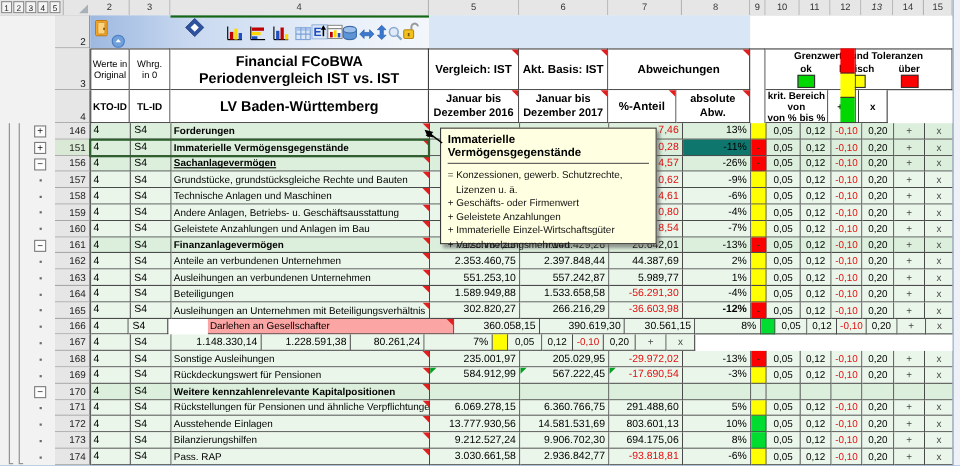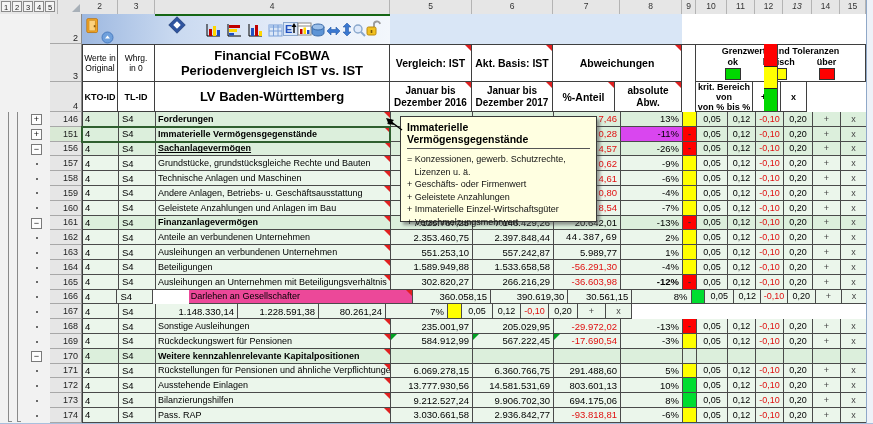--- a/index.html
+++ b/index.html
@@ -400,21 +400,21 @@
         <div class="dc " style="width: 37px; background: rgb(220, 239, 220); padding-left: 3px;">S4</div>
         <div class="dc namec" style="width: 235px; background: rgb(220, 239, 220);">
           <span>Immaterielle Vermögensgegenstände</span>
           <span class="tri-red"></span>
         </div>
         <div class="dc num" style="width: 82px; background: rgb(220, 239, 220);"></div>
         <div class="dc num" style="width: 81px; background: rgb(220, 239, 220);"></div>
         <div class="dc num" style="width: 67px; background: rgb(220, 239, 220);">
           <span class="neg">0,28</span>
         </div>
-        <div class="dc num" style="width: 62px; background: #d946ef;">-11%</div>
+        <div class="dc num" style="width: 62px; background: #0f766e;">-11%</div>
         <div class="dc ctr" style="width: 14px; background: rgb(255, 0, 0);">
           <span class="lightminus">-</span>
         </div>
         <div class="dc ctr" style="width: 31px; background: rgb(220, 239, 220); font-size: 9px;">0,05</div>
         <div class="dc ctr" style="width: 28px; background: rgb(220, 239, 220); font-size: 9px;">0,12</div>
         <div class="dc ctr" style="width: 28px; background: rgb(220, 239, 220); font-size: 9px; color: rgb(224, 16, 16);">-0,10</div>
         <div class="dc ctr" style="width: 29px; background: rgb(220, 239, 220); font-size: 9px;">0,20</div>
         <div class="dc ctr" style="width: 28px; background: rgb(220, 239, 220); font-size: 9px; color: rgb(68, 68, 68);">+</div>
         <div class="dc ctr" style="width: 26px; background: rgb(220, 239, 220); font-size: 9px; color: rgb(68, 68, 68);">x</div>
       </div>
@@ -551,21 +551,21 @@
       </div>
       <div class="drow" style="height: 14.8095px;">
         <div class="dc " style="width: 36px; background: rgb(235, 246, 235); padding-left: 2px;">4</div>
         <div class="dc " style="width: 37px; background: rgb(235, 246, 235); padding-left: 3px;">S4</div>
         <div class="dc namec" style="width: 235px; background: rgb(235, 246, 235);">
           <span>Anteile an verbundenen Unternehmen</span>
           <span class="tri-red"></span>
         </div>
         <div class="dc num" style="width: 82px; background: rgb(235, 246, 235);">2.353.460,75</div>
         <div class="dc num" style="width: 81px; background: rgb(235, 246, 235);">2.397.848,44</div>
-        <div class="dc num" style="width: 67px; background: rgb(235, 246, 235); font-family: Liberation Mono, monospace;">
+        <div class="dc num" style="width: 67px; background: rgb(235, 246, 235);">
           <span>44.387,69</span>
         </div>
         <div class="dc num" style="width: 62px; background: rgb(235, 246, 235);">2%</div>
         <div class="dc ctr" style="width: 14px; background: rgb(255, 255, 0);"></div>
         <div class="dc ctr" style="width: 31px; background: rgb(235, 246, 235); font-size: 9px;">0,05</div>
         <div class="dc ctr" style="width: 28px; background: rgb(235, 246, 235); font-size: 9px;">0,12</div>
         <div class="dc ctr" style="width: 28px; background: rgb(235, 246, 235); font-size: 9px; color: rgb(224, 16, 16);">-0,10</div>
         <div class="dc ctr" style="width: 29px; background: rgb(235, 246, 235); font-size: 9px;">0,20</div>
         <div class="dc ctr" style="width: 28px; background: rgb(235, 246, 235); font-size: 9px; color: rgb(68, 68, 68);">+</div>
         <div class="dc ctr" style="width: 26px; background: rgb(235, 246, 235); font-size: 9px; color: rgb(68, 68, 68);">x</div>
@@ -631,21 +631,21 @@
         <div class="dc ctr" style="width: 31px; background: rgb(235, 246, 235); font-size: 9px;">0,05</div>
         <div class="dc ctr" style="width: 28px; background: rgb(235, 246, 235); font-size: 9px;">0,12</div>
         <div class="dc ctr" style="width: 28px; background: rgb(235, 246, 235); font-size: 9px; color: rgb(224, 16, 16);">-0,10</div>
         <div class="dc ctr" style="width: 29px; background: rgb(235, 246, 235); font-size: 9px;">0,20</div>
         <div class="dc ctr" style="width: 28px; background: rgb(235, 246, 235); font-size: 9px; color: rgb(68, 68, 68);">+</div>
         <div class="dc ctr" style="width: 26px; background: rgb(235, 246, 235); font-size: 9px; color: rgb(68, 68, 68);">x</div>
       </div>
       <div class="drow" style="height: 14.8095px;">
         <div class="dc " style="width: 36px; background: rgb(235, 246, 235); padding-left: 2px;">4</div>
         <div class="dc " style="width: 37px; background: rgb(235, 246, 235); padding-left: 3px;">S4</div>
-        <div class="dc namec" style="width: 235px; background: #ec4899; margin-left: 36px;">
+        <div class="dc namec" style="width: 235px; background: #fca5a5; margin-left: 36px;">
           <span>Darlehen an Gesellschafter</span>
           <span class="tri-red"></span>
         </div>
         <div class="dc num" style="width: 82px; background: rgb(235, 246, 235);">360.058,15</div>
         <div class="dc num" style="width: 81px; background: rgb(235, 246, 235);">390.619,30</div>
         <div class="dc num" style="width: 67px; background: rgb(235, 246, 235);">
           <span>30.561,15</span>
         </div>
         <div class="dc num" style="width: 62px; background: rgb(235, 246, 235);">8%</div>
         <div class="dc ctr" style="width: 14px; background: rgb(0, 221, 48);"></div>

